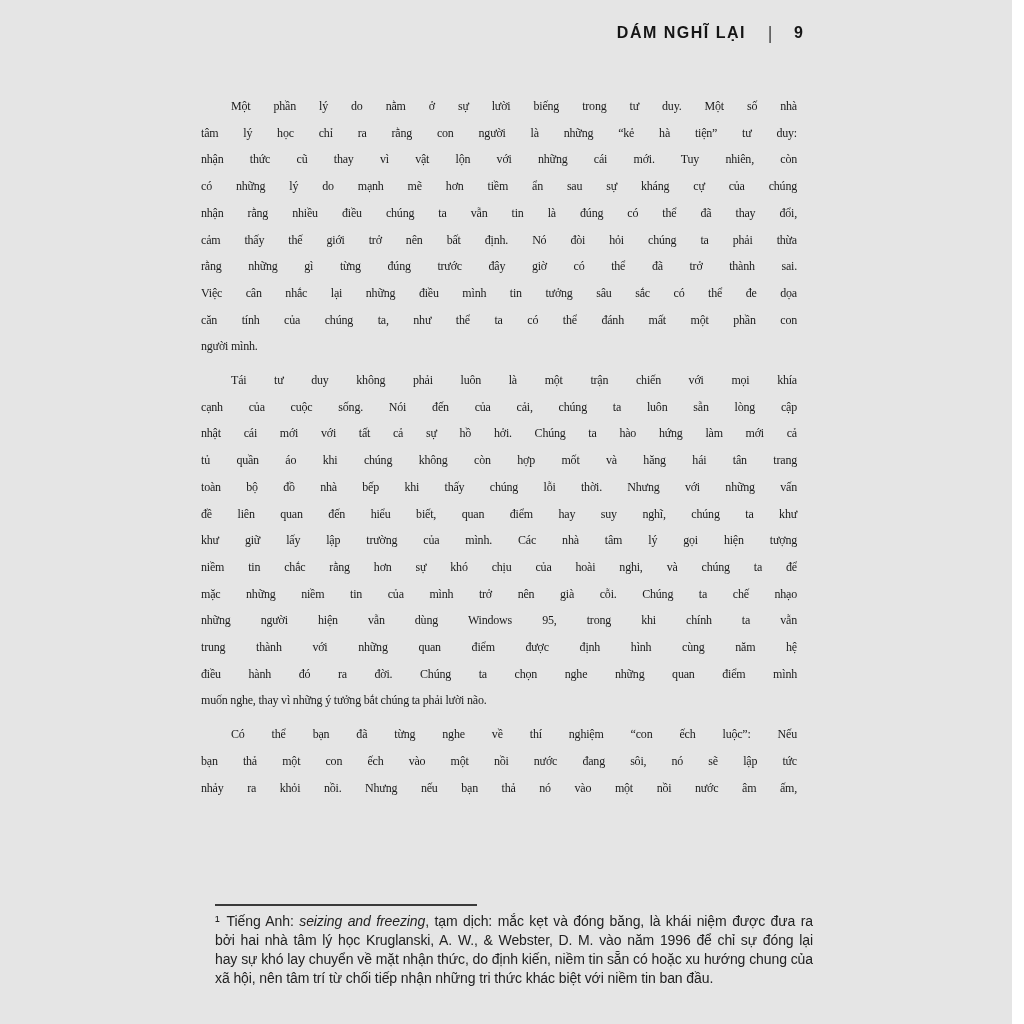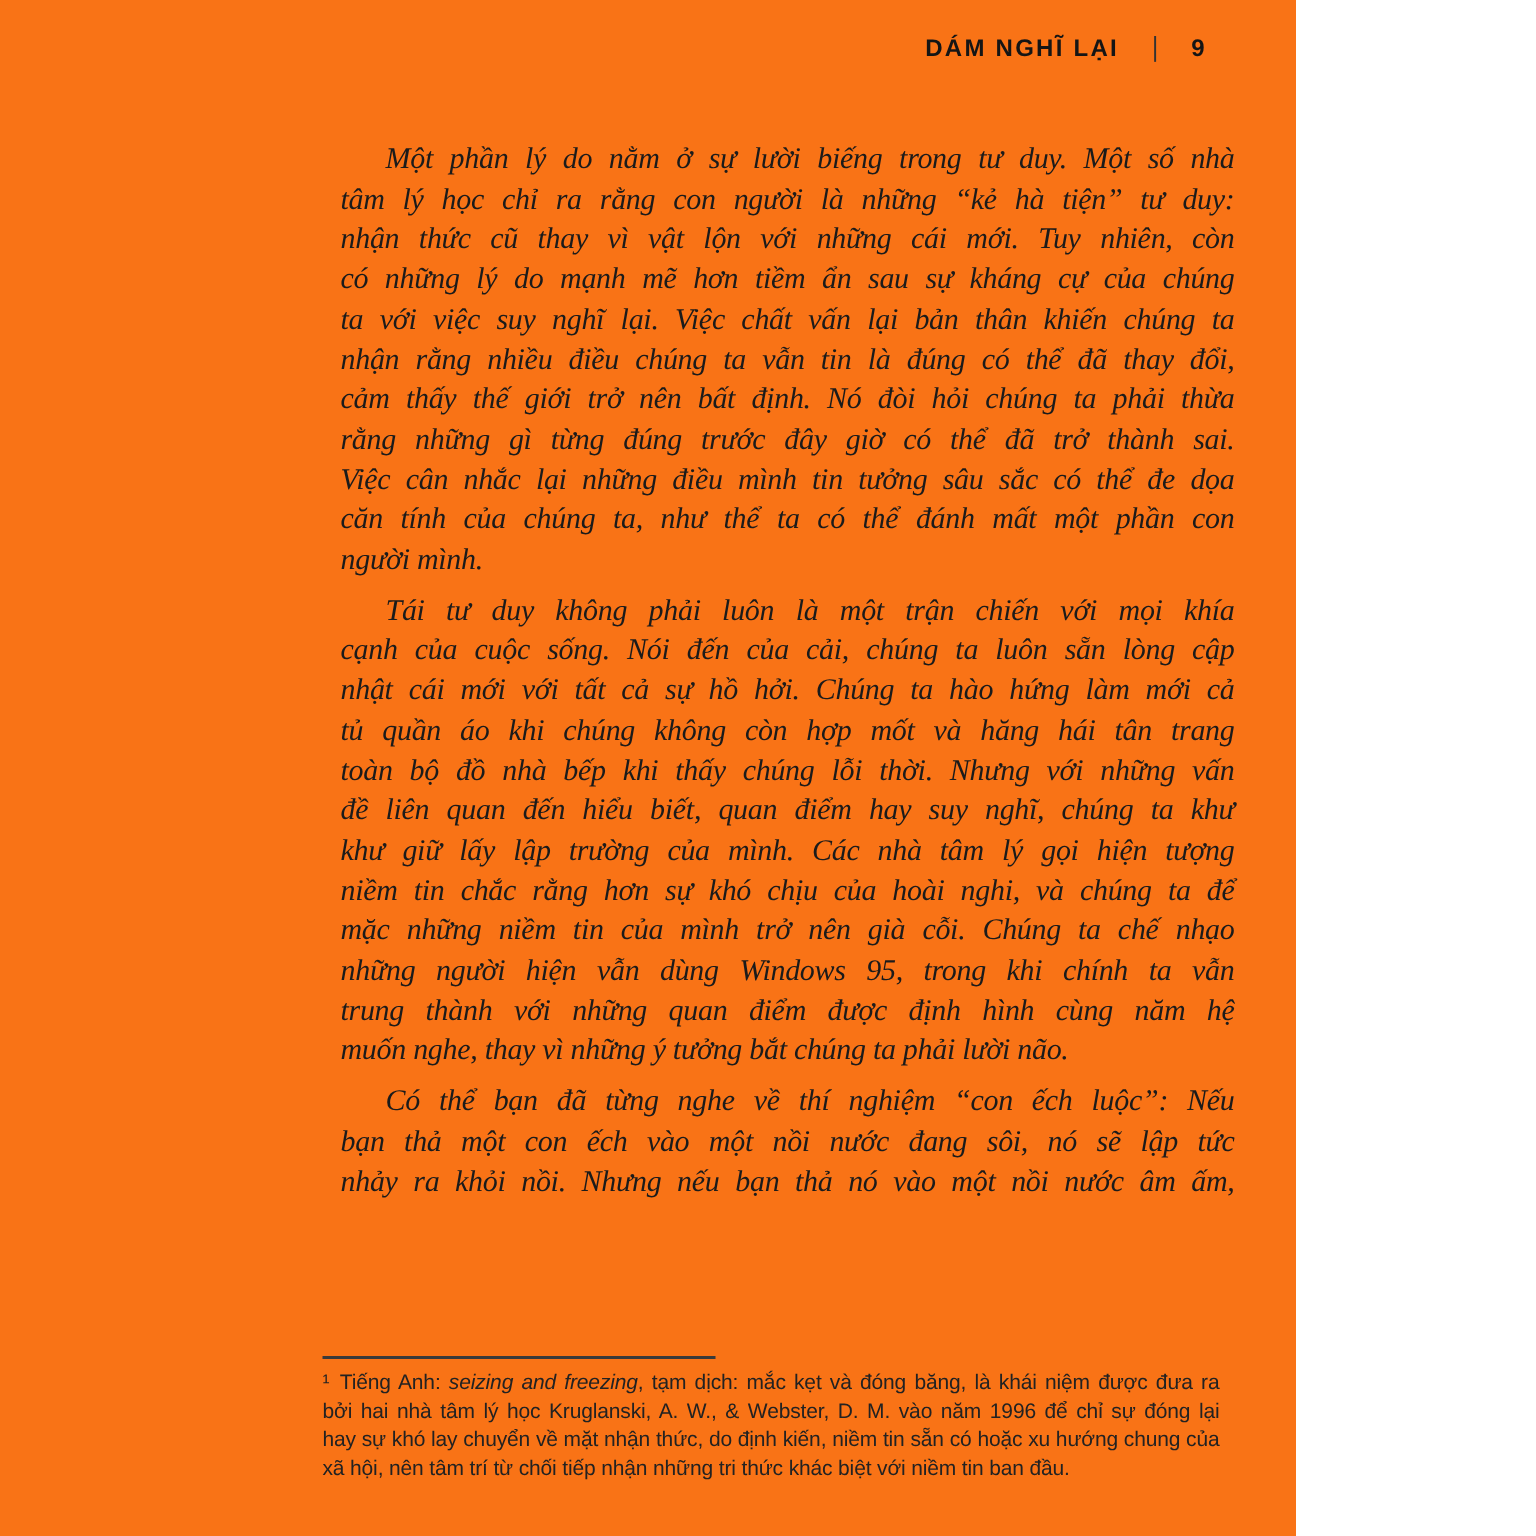--- a/index.html
+++ b/index.html
@@ -1,20 +1,20 @@
 <!DOCTYPE html>
 <html lang="vi"><head>
 <meta charset="utf-8">
 <style>
   html, body { margin: 0; padding: 0; background: #ffffff; }
   .page {
     position: relative;
-    width: 864px;
+    width: 1012px;
     height: 1024px;
-    background: #f97316;
+    background: #e5e5e5;
     overflow: hidden;
     font-family: "Liberation Serif", "DejaVu Serif", serif;
     color: #1b1b1b;
   }
 
   
   .header {
     position: absolute;
     top: 24px;
     left: 215px;
@@ -26,26 +26,25 @@
     white-space: nowrap;
   }
   .header .title { letter-spacing: 1.5px; font-weight: 600; }
   .header .sep   { display: inline-block; margin: 0 22px; font-weight: 300; color: #333; transform: scaleY(1.15); }
   .header .pagenum { font-weight: 700; }
 
   
   .body-text {
     position: absolute;
     top: 93px;
-    left: 227px;
+    left: 201px;
     width: 596px;
-    font-size: 20px;
+    font-size: 12px;
     letter-spacing: -0.2px;
     color: #1b1b1b;
-    font-style: italic;
   }
   .para + .para { margin-top: 7px; }
   .ln {
     line-height: 26.7px;
     text-align: justify;
     text-align-last: justify;
     white-space: nowrap;
   }
   .ln.first { padding-left: 30px; }
   .ln.last  { text-align-last: left; }
@@ -88,41 +87,41 @@
     <span class="title">DÁM NGHĨ LẠI</span><span class="sep">|</span><span class="pagenum">9</span>
   </div>
 
   <div class="body-text">
 
     <div class="para">
       <div class="ln first">Một phần lý do nằm ở sự lười biếng trong tư duy. Một số nhà</div>
       <div class="ln">tâm lý học chỉ ra rằng con người là những “kẻ hà tiện” tư duy:</div>
       <div class="ln">nhận thức cũ thay vì vật lộn với những cái mới. Tuy nhiên, còn</div>
       <div class="ln">có những lý do mạnh mẽ hơn tiềm ẩn sau sự kháng cự của chúng</div>
-      <div class="ln">ta với việc suy nghĩ lại. Việc chất vấn lại bản thân khiến chúng ta</div>
       <div class="ln">nhận rằng nhiều điều chúng ta vẫn tin là đúng có thể đã thay đổi,</div>
       <div class="ln">cảm thấy thế giới trở nên bất định. Nó đòi hỏi chúng ta phải thừa</div>
       <div class="ln">rằng những gì từng đúng trước đây giờ có thể đã trở thành sai.</div>
       <div class="ln">Việc cân nhắc lại những điều mình tin tưởng sâu sắc có thể đe dọa</div>
       <div class="ln">căn tính của chúng ta, như thể ta có thể đánh mất một phần con</div>
       <div class="ln last">người mình.</div>
     </div>
 
     <div class="para">
       <div class="ln first">Tái tư duy không phải luôn là một trận chiến với mọi khía</div>
       <div class="ln">cạnh của cuộc sống. Nói đến của cải, chúng ta luôn sẵn lòng cập</div>
       <div class="ln">nhật cái mới với tất cả sự hồ hởi. Chúng ta hào hứng làm mới cả</div>
       <div class="ln">tủ quần áo khi chúng không còn hợp mốt và hăng hái tân trang</div>
       <div class="ln">toàn bộ đồ nhà bếp khi thấy chúng lỗi thời. Nhưng với những vấn</div>
       <div class="ln">đề liên quan đến hiểu biết, quan điểm hay suy nghĩ, chúng ta khư</div>
       <div class="ln">khư giữ lấy lập trường của mình. Các nhà tâm lý gọi hiện tượng</div>
       <div class="ln">niềm tin chắc rằng hơn sự khó chịu của hoài nghi, và chúng ta để</div>
       <div class="ln">mặc những niềm tin của mình trở nên già cỗi. Chúng ta chế nhạo</div>
       <div class="ln">những người hiện vẫn dùng Windows 95, trong khi chính ta vẫn</div>
       <div class="ln">trung thành với những quan điểm được định hình cùng năm hệ</div>
+      <div class="ln">điều hành đó ra đời. Chúng ta chọn nghe những quan điểm mình</div>
       <div class="ln last">muốn nghe, thay vì những ý tưởng bắt chúng ta phải lười não.</div>
     </div>
 
     <div class="para">
       <div class="ln first">Có thể bạn đã từng nghe về thí nghiệm “con ếch luộc”: Nếu</div>
       <div class="ln">bạn thả một con ếch vào một nồi nước đang sôi, nó sẽ lập tức</div>
       <div class="ln">nhảy ra khỏi nồi. Nhưng nếu bạn thả nó vào một nồi nước âm ấm,</div>
     </div>
 
   </div>

